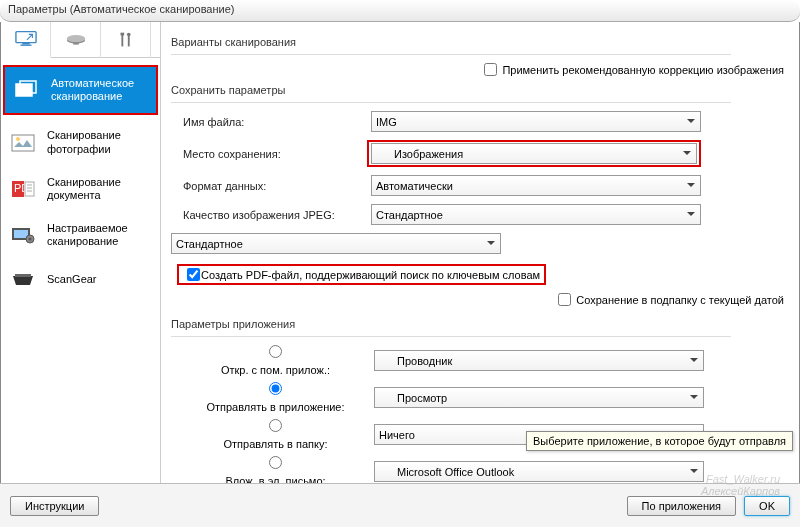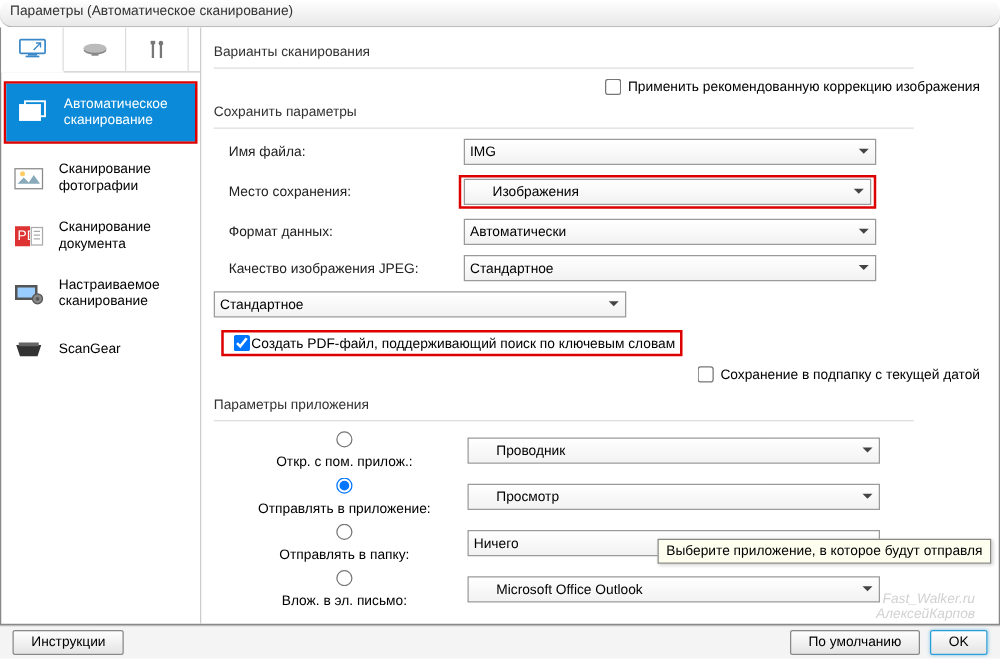--- a/index.html
+++ b/index.html
@@ -44,21 +44,21 @@
 .select-wrap .sel-icon { position: absolute; left: 4px; top: 3px; width: 14px; height: 14px; }
 .select-wrap.has-icon select { padding-left: 22px; }
 
 .radio-row { padding-left: 12px; margin: 6px 0; display: flex; align-items: center; gap: 6px; }
 .radio-row .radio-label { width: 185px; display: flex; align-items: center; gap: 6px; flex-direction: column; }
 .radio-row .ctrl { flex: 0 0 330px; }
 
 .highlight-red { border: 2px solid #d00; padding: 1px 2px; margin-left: -4px; }
 .highlight-red-wide { border: 2px solid #d00; padding: 2px 4px 2px 8px; margin: 2px 6px 4px 6px; display: inline-flex; align-items: center; gap: 1px; }
 
-.footer { position: absolute; left: 0; right: 0; bottom: 0; height: 27px; border-top: 1px solid #bbb; background: #f4f4f4; display: flex; align-items: center; padding: 0 10px; gap: 8px; }
+.footer { position: absolute; left: 0; right: 0; bottom: 0; height: 44px; border-top: 1px solid #bbb; background: #f4f4f4; display: flex; align-items: center; padding: 0 10px; gap: 8px; }
 .btn { height: 20px; padding: 0 14px; border: 1px solid #888; background: linear-gradient(#fefefe,#e4e4e4); font-size: 11px; cursor: default; border-radius: 2px; }
 .btn.ok { border: 1px solid #2a9ed8; box-shadow: 0 0 3px rgba(42,158,216,.6); }
 .footer .spacer { flex: 1; }
 
 .tooltip { position: absolute; right: 6px; bottom: 48px; background: #fffff0; border: 1px solid #888; padding: 3px 6px; font-size: 11px; box-shadow: 1px 1px 3px rgba(0,0,0,.2); z-index: 10; }
 
 .watermark { position: absolute; right: 20px; bottom: 30px; color: rgba(120,120,120,.35); font-style: italic; font-family: cursive; font-size: 14px; text-align: right; line-height: 1.1; pointer-events: none; }
 </style>
 </head>
 <body>
@@ -276,20 +276,20 @@
         </div>
     </div>
 
     <div class="tooltip">Выберите приложение, в которое будут отправля</div>
   </div>
 </div>
 
 <div class="footer">
   <button class="btn">Инструкции</button>
   <div class="spacer"></div>
-  <button class="btn">По умолчанию</button>
+  <button class="btn">По приложения</button>
   <button class="btn ok">OK</button>
 </div>
 
 <div class="watermark">
   <div>Fast_Walker.ru</div>
   <div>АлексейКарпов</div>
 </div>
 
 </body></html>

